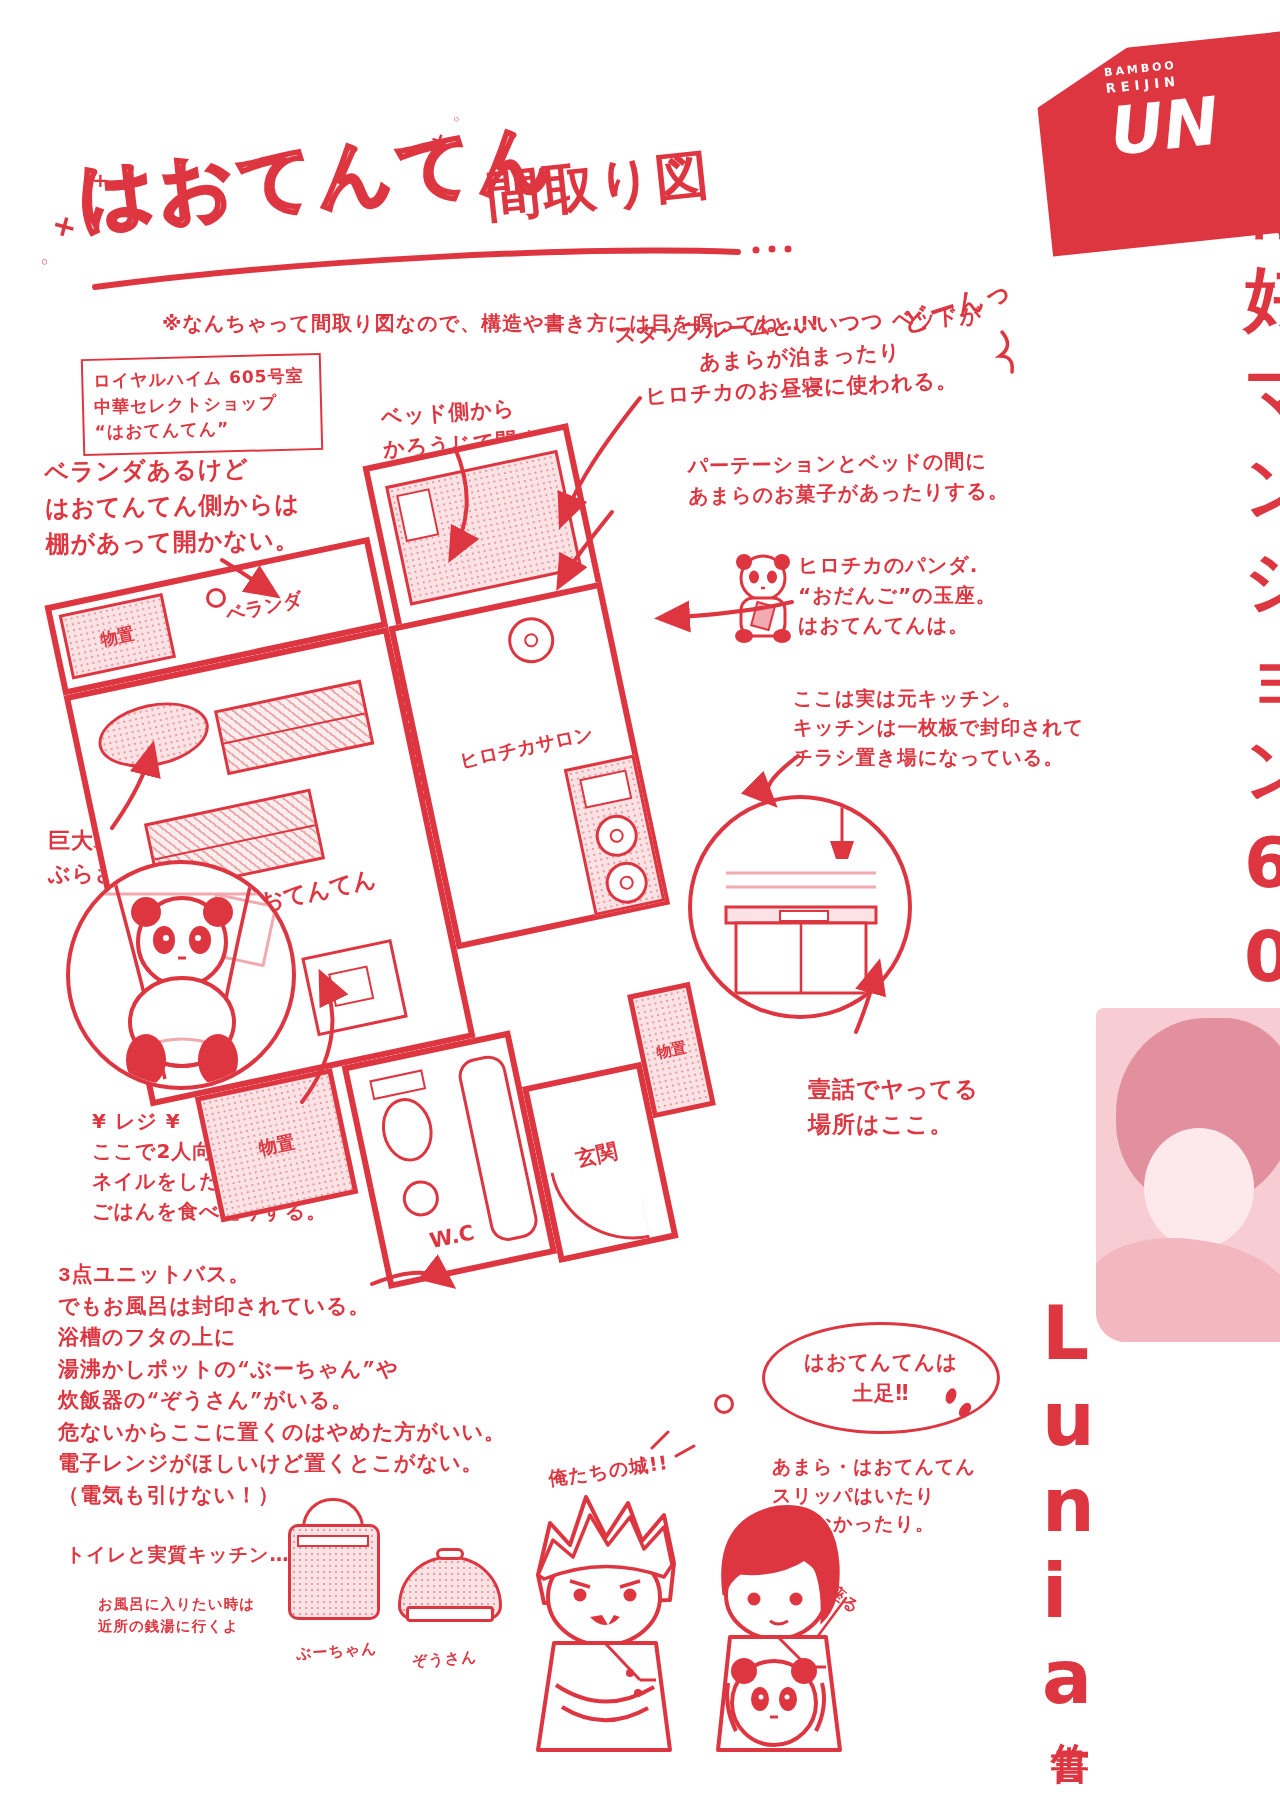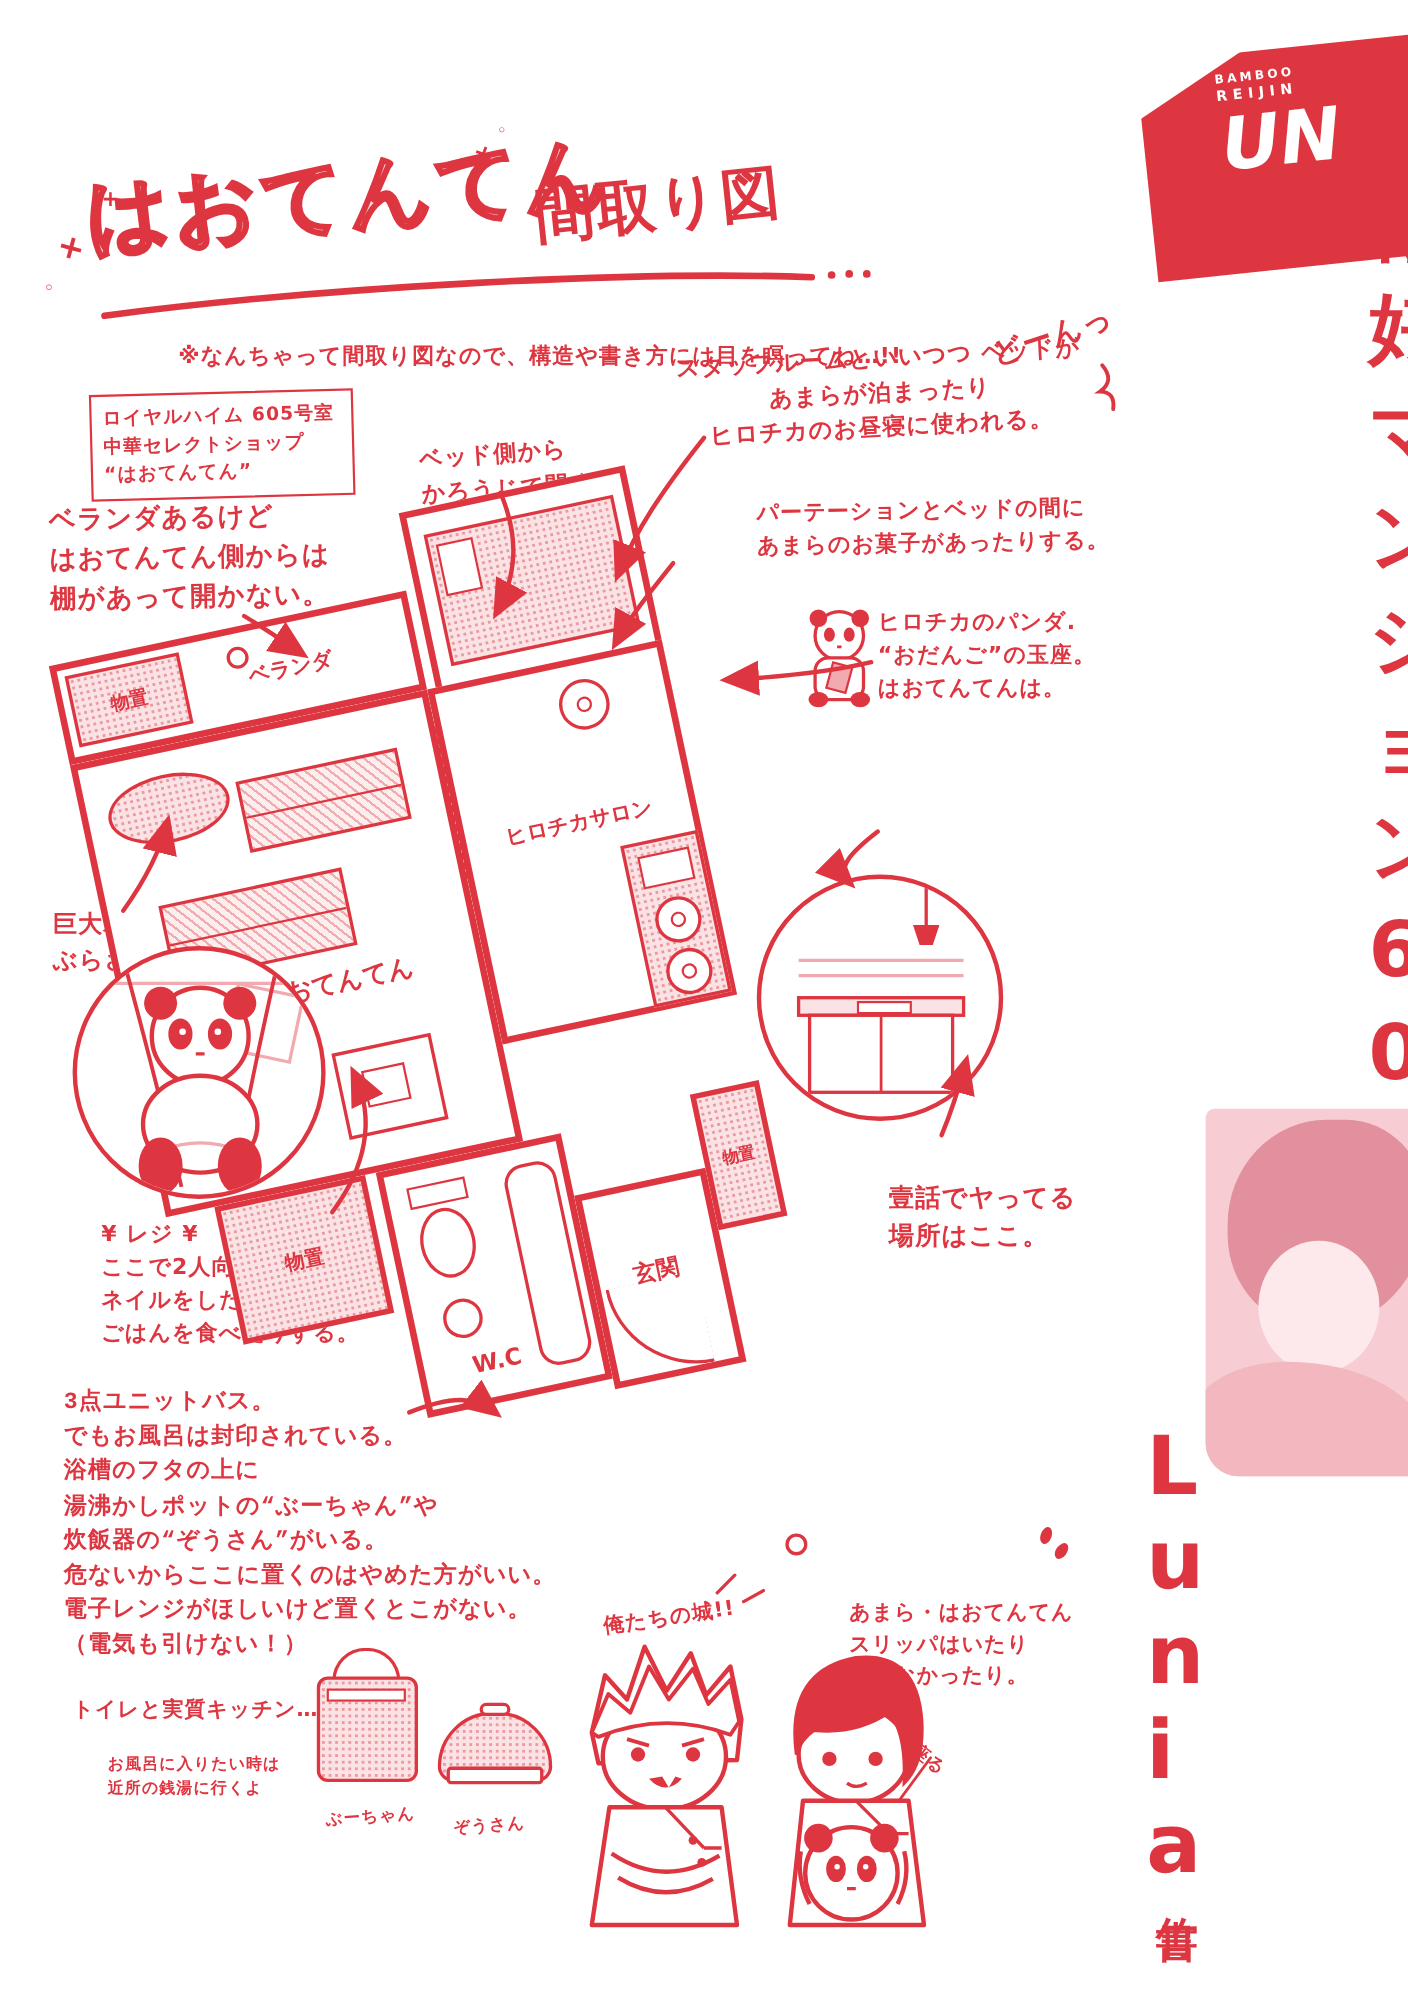--- a/index.html
+++ b/index.html
@@ -68,20 +68,23 @@
 
   <div class="ann" style="left:900px; top:286px; font-size:27px; transform:rotate(-18deg);">どーんっ</div>
 
   <div class="ann" style="left:688px; top:448px; font-size:20px; transform:rotate(-1deg);">パーテーションとベッドの間に
 あまらのお菓子があったりする。</div>
 
   <div class="ann" style="left:798px; top:550px; font-size:20px;">ヒロチカのパンダ.
 “おだんご”の玉座。
 はおてんてんは。</div>
 
+  <div class="ann" style="left:793px; top:684px; font-size:19.5px;">ここは実は元キッチン。
+キッチンは一枚板で封印されて
+チラシ置き場になっている。</div>
 
   <div class="ann" style="left:48px; top:824px; font-size:22px;">巨大パンダが
 ぶらさがっている。</div>
 
   <div class="ann" style="left:92px; top:1106px; font-size:20px;">¥ レジ ¥
 ここで2人向かい合って
 ネイルをしたり.
 ごはんを食べたりする。</div>
 
   <div class="ann" style="left:58px; top:1260px; font-size:21px; line-height:1.5;font-family:Liberation Mono, monospace;">3点ユニットバス。
@@ -102,20 +105,24 @@
 場所はここ。</div>
 
   <div class="ann" style="left:772px; top:1452px; font-size:19px;">あまら・はおてんてん
 スリッパはいたり
 はかなかったり。</div>
 
   <div class="ann" style="left:548px; top:1456px; font-size:19px; transform:rotate(-8deg);">俺たちの城!!</div>
 
   <div class="ann" style="left:798px; top:1548px; font-size:16px; transform:rotate(38deg); transform-origin:left top;">一生居座る</div>
 
+  <div class="cloud" style="left:762px; top:1322px; width:238px; height:112px;">
+    <span class="ann" style="position:static; font-size:20.5px;">はおてんてんは
+土足‼</span>
+  </div>
   <div class="foot" style="left:946px; top:1388px; transform:rotate(20deg);"></div>
   <div class="foot" style="left:960px; top:1402px; transform:rotate(35deg);"></div>
 
   <div class="abs" style="left:100px; top:470px; width:580px; height:830px; transform:rotate(-12deg);">
 
     <div class="wall" style="left:350px; top:0; width:210px; height:240px;">
       <div class="furn dots" style="left:12px; top:18px; width:176px; height:122px;">
         <div class="furn" style="left:6px; top:8px; width:34px; height:48px; background:#fff; border-width:2.5px;"></div>
       </div>
       <div class="furn" style="left:8px; top:168px; width:62px; height:48px; border-width:2.5px;">

